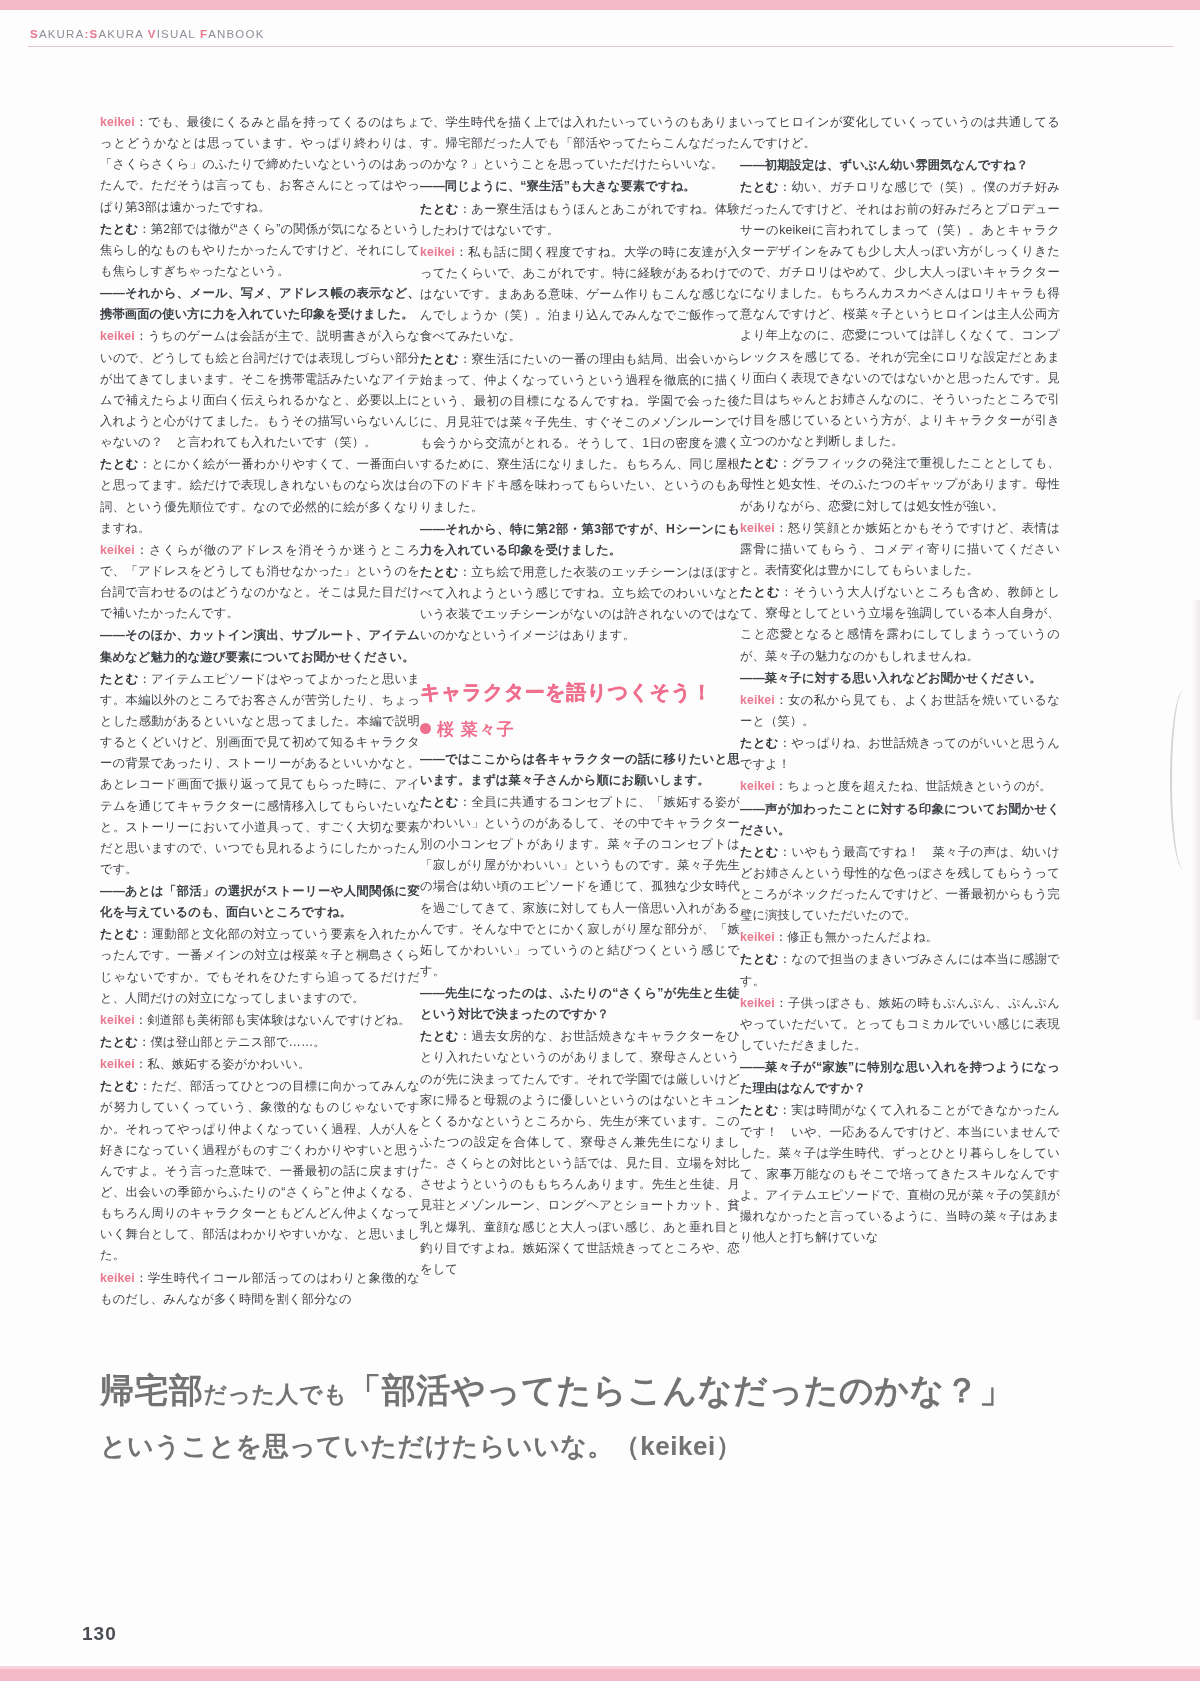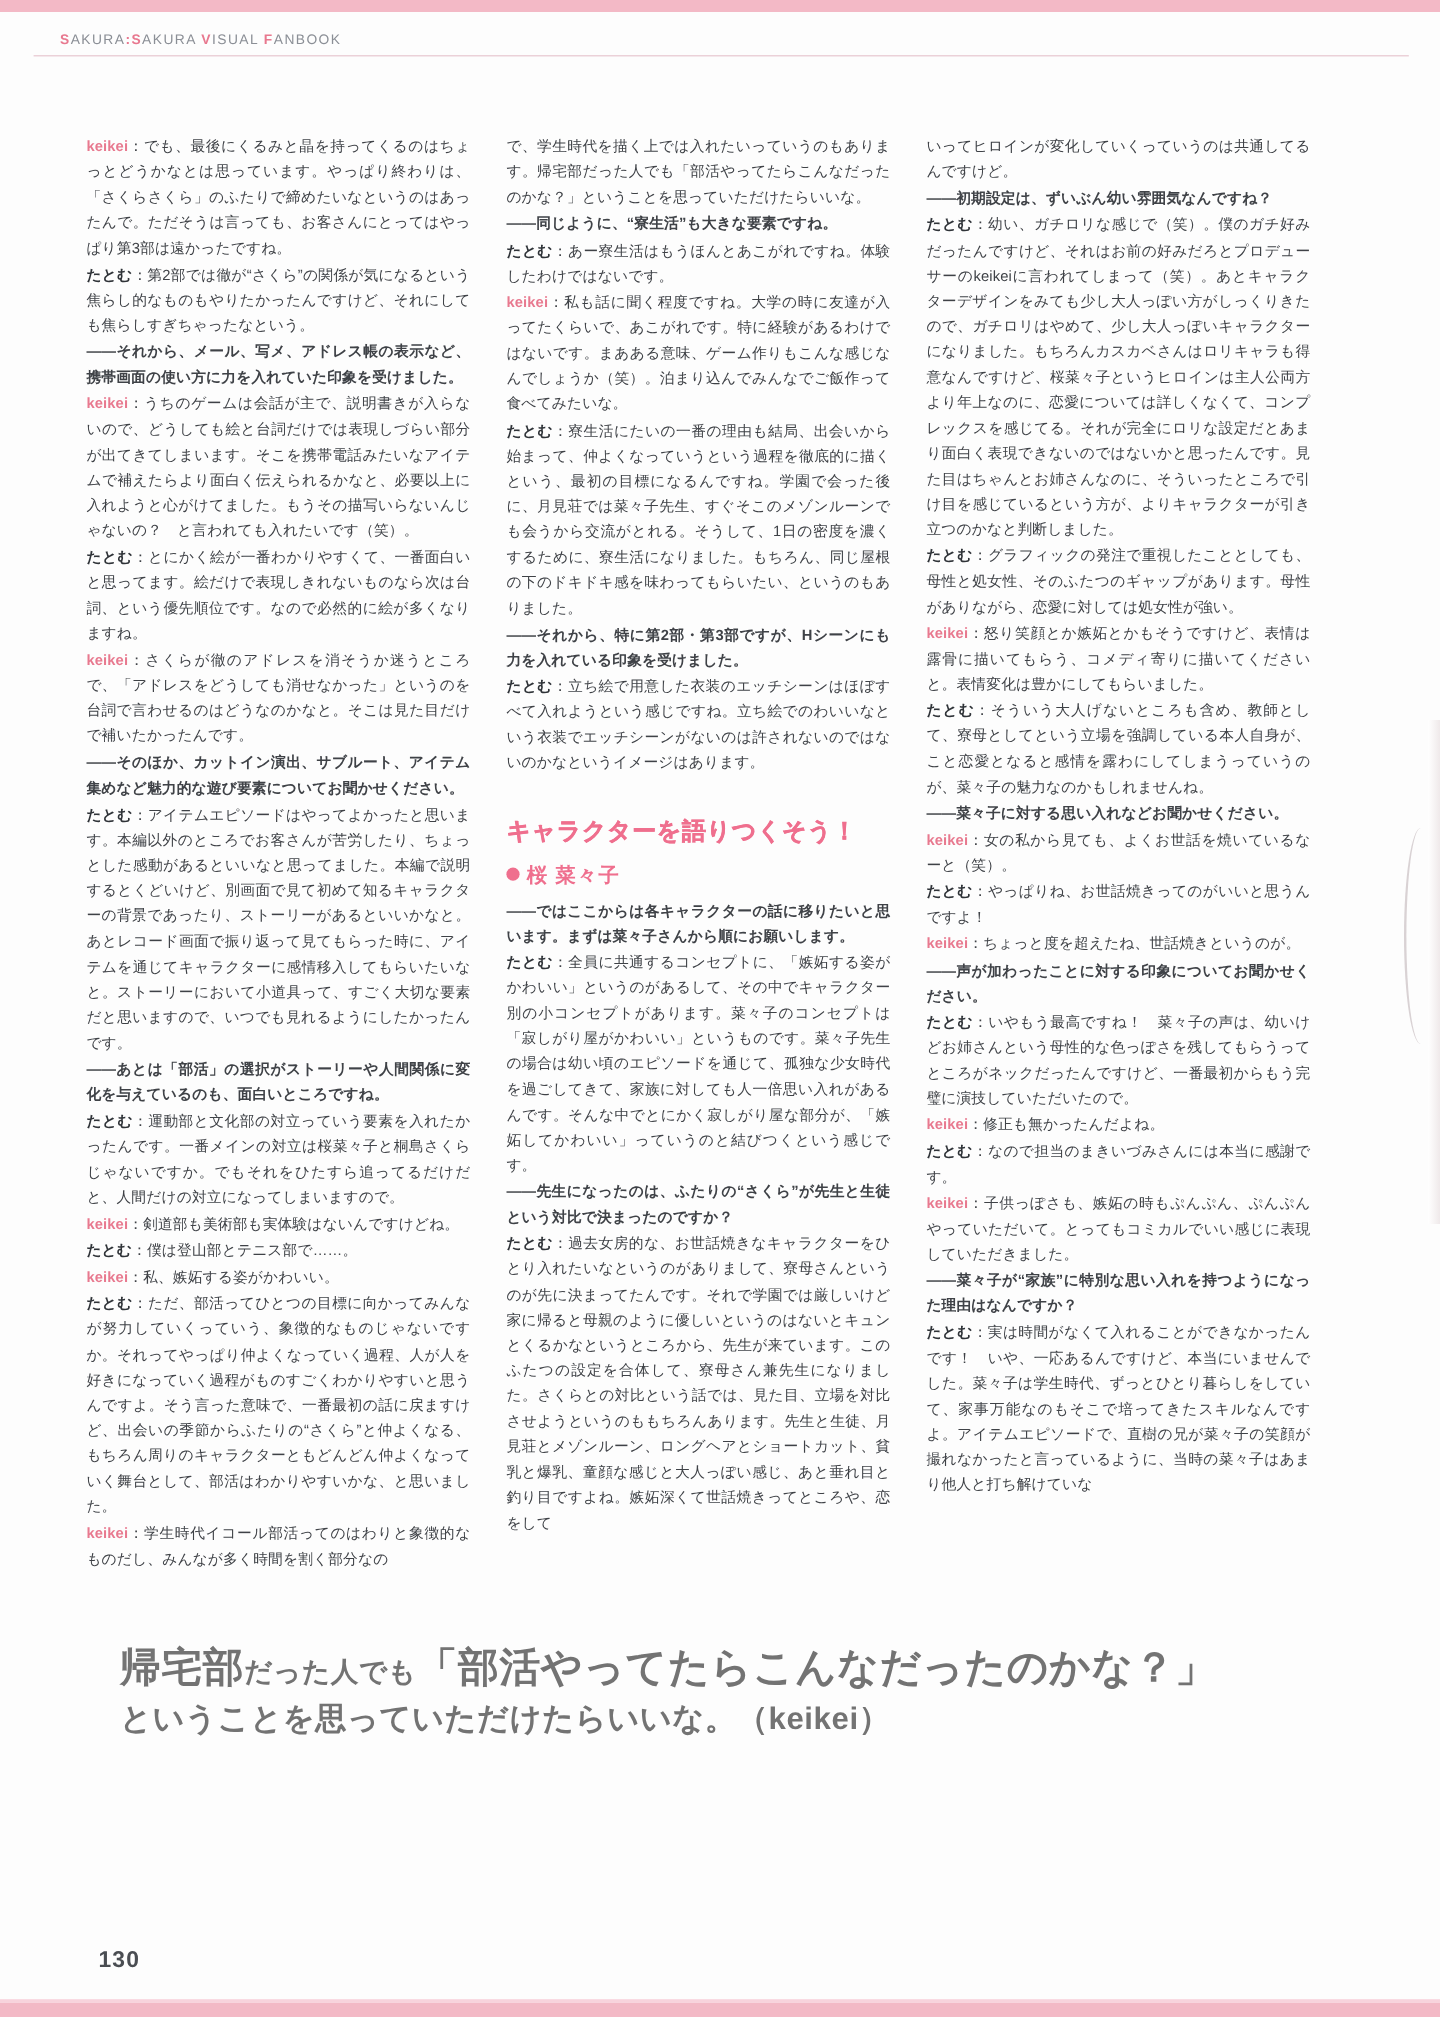--- a/index.html
+++ b/index.html
@@ -24,30 +24,29 @@
     background:#f3b9c6;
   }
   .edge-bottom2 {
     position:absolute; left:0; bottom:12px; width:1200px; height:3px;
     background:#f8d3dc;
   }
   .header {
     position:absolute; left:30px; top:28px; width:640px;
     font-size:11.5px; letter-spacing:1.2px;
     color:#8b8f96;
-    margin-left:20px;
   }
   .header .hl { color:#e8788f; font-weight:bold; }
   .header-rule {
     position:absolute; left:28px; top:46px; width:1146px; height:1px;
     background:#e6c6cf;
   }
   .cols {
-    position:absolute; left:72px; top:112px; width:1020px; height:1190px;
-    display:flex; gap:30px;
+    position:absolute; left:100px; top:112px; width:1020px; height:1190px;
+    display:flex; 
   }
   .col { width:320px; }
   .para {
     font-size:12.3px; line-height:1.72;
     color:#3f4247;
     text-align:justify;
     margin:0 0 1px 0;
     letter-spacing:0.1px;
   }
   .spk {
@@ -77,21 +76,21 @@
     vertical-align:1px;
   }
   .pullquote {
     position:absolute;
     left:100px; top:1370px; width:1010px;
     color:#737373;
     font-weight:bold;
     letter-spacing:0.5px;
   }
   .pq-line1 { font-size:34px; line-height:1.2; }
-  .pq-line2 { font-size:26px; line-height:1.35; margin-top:4px; }
+  .pq-line2 { font-size:26px; line-height:1.35; margin-top:18px; }
   .pq-sm { font-size:23px; }
   .pagenum {
     position:absolute; left:82px; bottom:36px;
     font-size:19px; font-weight:bold; color:#4a4d52;
     letter-spacing:1px;
   }
   .spine {
     position:absolute; right:0; top:600px; width:10px; height:420px;
     background:linear-gradient(to right,#ffffff,#efe9ea);
   }

